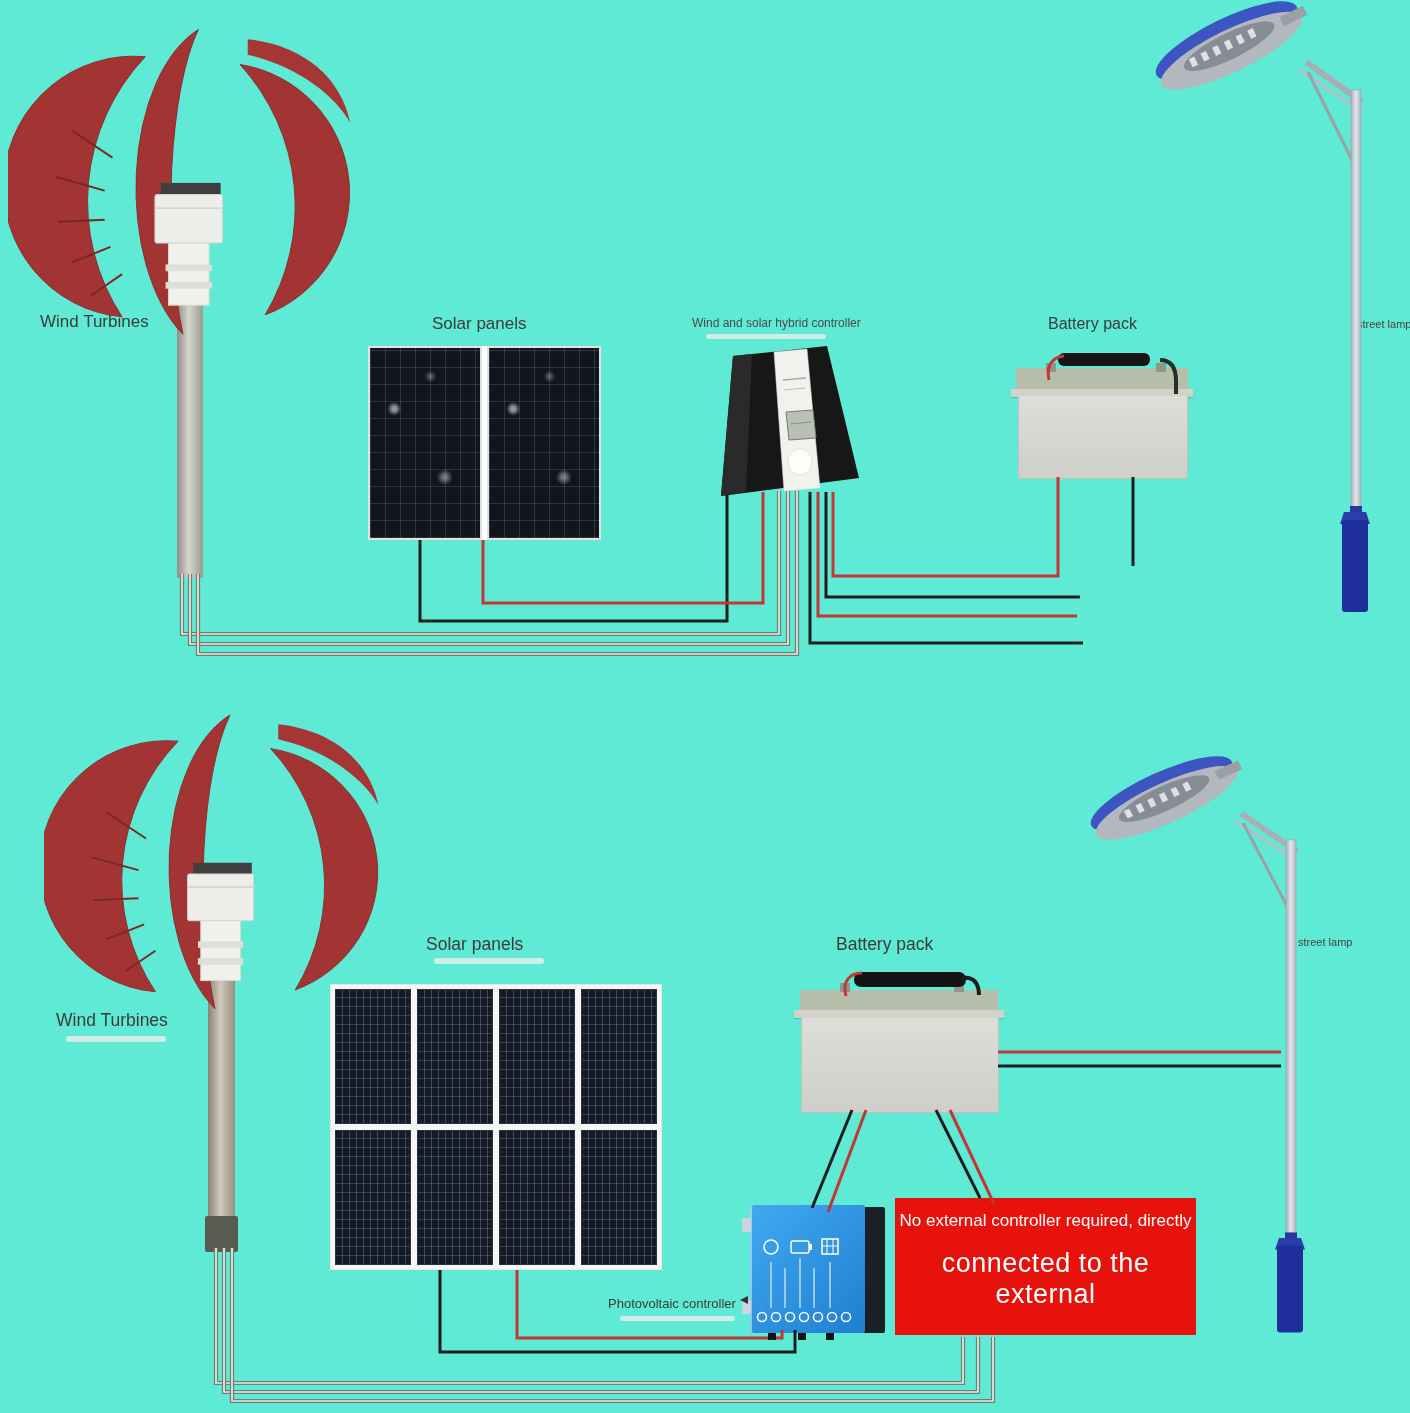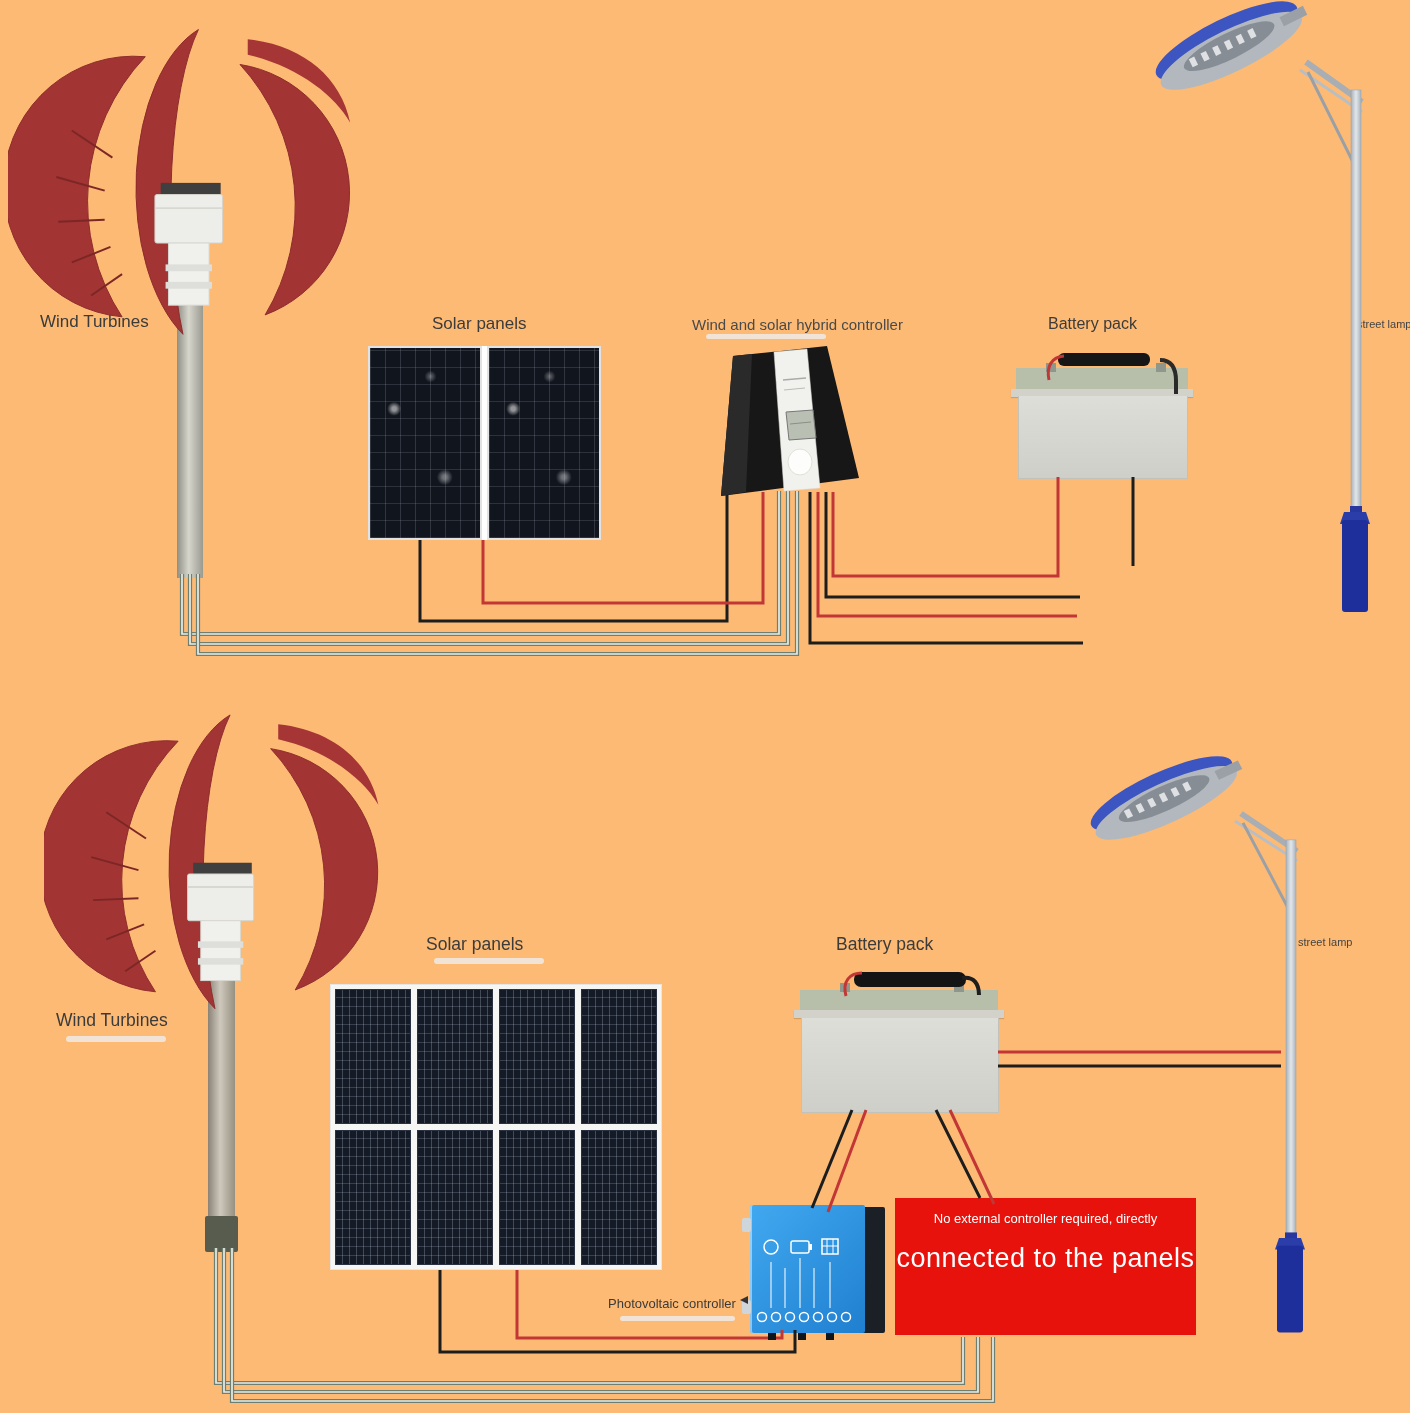--- a/index.html
+++ b/index.html
@@ -1,21 +1,21 @@
 <!DOCTYPE html>
 <html><head>
 <meta charset="utf-8">
 <style>
   html,body{margin:0;padding:0;background:#fff;}
-  #canvas{position:relative;width:1410px;height:1413px;background:#fdba74;overflow:hidden;
+  #canvas{position:relative;width:1410px;height:1413px;background:#5eead4;overflow:hidden;
           font-family:"Liberation Sans",sans-serif;}
   .lbl{position:absolute;color:#3b3b3b;white-space:nowrap;}
   .lbl-big{font-size:17px;}
   .lbl-med{font-size:13px;}
-  .lbl-sm{font-size:15px;color:#4a4a4a;}
+  .lbl-sm{font-size:12px;color:#4a4a4a;}
   .lbl-tiny{font-size:11px;color:#444;}
   .smudge{position:absolute;background:#eeeeee;border-radius:3px;opacity:.8;}
 
   
   .pole{position:absolute;}
   .pole-top{left:177px;top:294px;width:26px;height:284px;
     background:linear-gradient(90deg,#8e8e84,#d6d6cc 45%,#9a9a90);}
   .pole-bot{left:208px;top:948px;width:27px;height:304px;
     background:linear-gradient(90deg,#8a8277,#cfc9bd 45%,#95907f);}
   .pole-foot{position:absolute;left:205px;top:1216px;width:33px;height:36px;
@@ -49,21 +49,21 @@
   .pvc{position:absolute;left:750px;top:1205px;width:115px;height:128px;
     background:linear-gradient(135deg,#41a9f0,#1f7fd0);border-radius:2px;
     box-shadow:inset 2px 0 0 rgba(255,255,255,.45);}
   .pvc-side{position:absolute;left:863px;top:1207px;width:22px;height:126px;
     background:#1b2027;border-radius:0 2px 2px 0;}
   .pvc-tab{position:absolute;width:9px;height:14px;background:#cfd6db;border-radius:2px;}
 
   
   .callout{position:absolute;left:895px;top:1198px;width:301px;height:137px;
     background:#e8120c;color:#ffffff;text-align:center;box-sizing:border-box;padding-top:13px;}
-  .callout .l1{font-size:13px;}
+  .callout .l1{font-size:17px;}
   .callout .l2{font-size:27px;margin-top:17px;letter-spacing:.5px;}
 
   svg.overlay{position:absolute;left:0;top:0;pointer-events:none;}
   .wk{stroke:#1d1d1d;stroke-width:3;fill:none;}
   .wr{stroke:#c23636;stroke-width:3;fill:none;}
   .wgo{stroke:#6e7e71;stroke-width:4.2;fill:none;}
   .wgi{stroke:#e7ede5;stroke-width:1.7;fill:none;}
 </style>
 </head>
 <body>
@@ -106,21 +106,21 @@
   <div class="bt-flange" style="left:794px;top:1010px;width:210px;height:8px;"></div>
   <div class="bt-body" style="left:801px;top:1018px;width:196px;height:94px;"></div>
 
   <div class="pvc-side"></div>
   <div class="pvc"></div>
   <div class="pvc-tab" style="left:742px;top:1218px;"></div>
   <div class="pvc-tab" style="left:742px;top:1300px;"></div>
 
   <div class="callout">
     <div class="l1">No external controller required, directly</div>
-    <div class="l2">connected to the panels</div>
+    <div class="l2">connected to the external</div>
   </div>
 
   <div class="lbl lbl-big" style="left:426px;top:934px;font-size:17.5px;">Solar panels</div>
   <div class="smudge" style="left:434px;top:958px;width:110px;height:6px;"></div>
   <div class="lbl lbl-big" style="left:836px;top:934px;font-size:17.5px;">Battery pack</div>
   <div class="lbl lbl-big" style="left:56px;top:1010px;font-size:17.5px;">Wind Turbines</div>
   <div class="smudge" style="left:66px;top:1036px;width:100px;height:6px;"></div>
   <div class="lbl lbl-tiny" style="left:1298px;top:936px;">street lamp</div>
   <div class="lbl lbl-med" style="left:608px;top:1296px;">Photovoltaic controller</div>
   <div class="smudge" style="left:620px;top:1316px;width:115px;height:5px;"></div>

